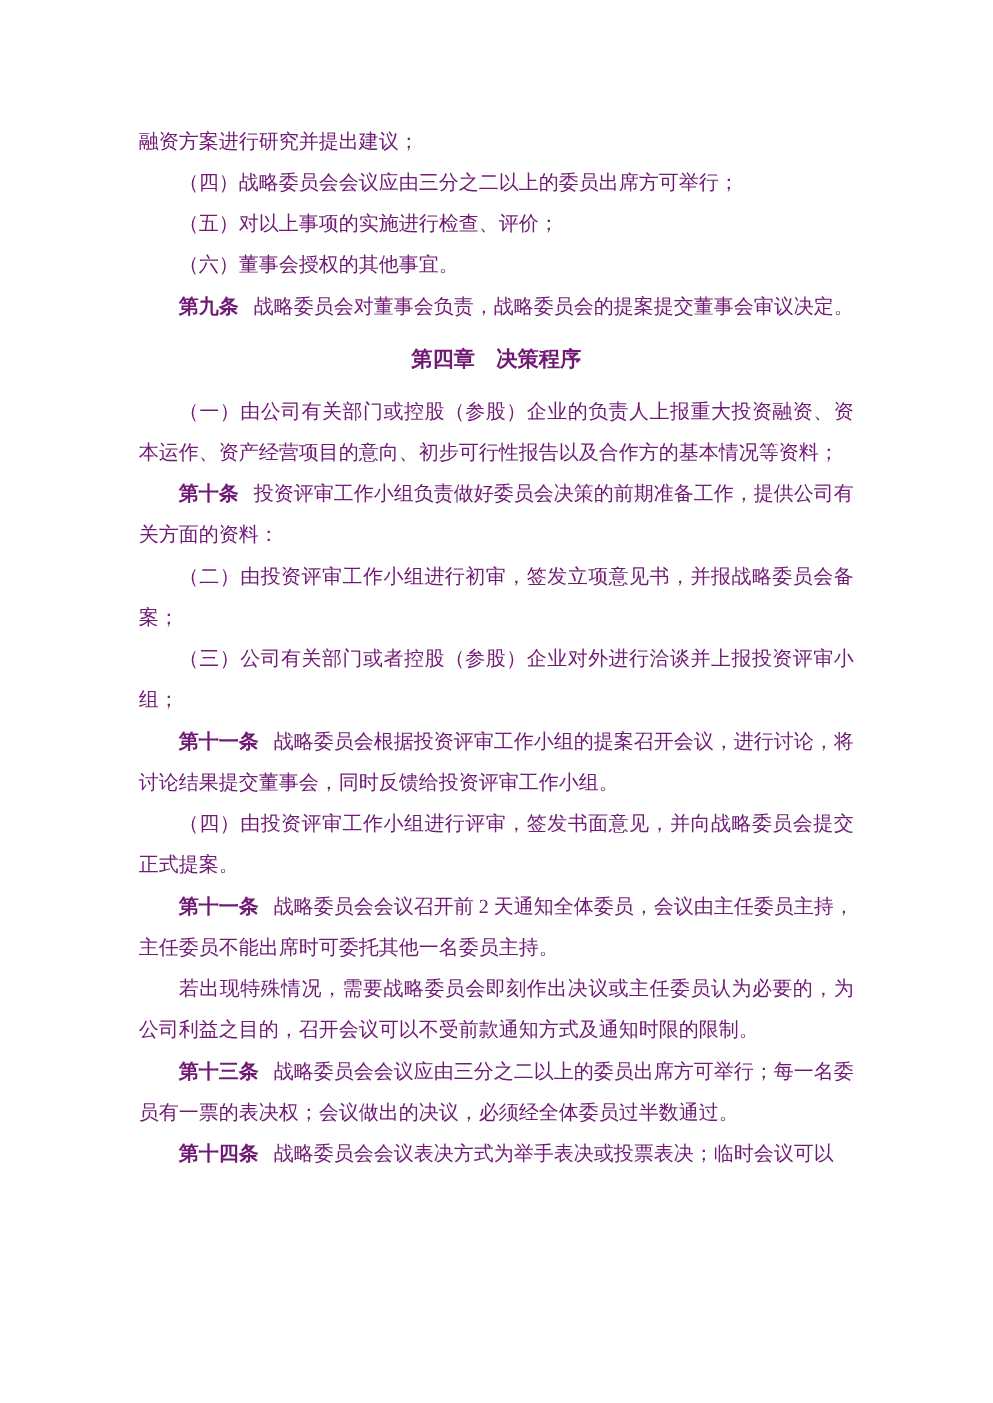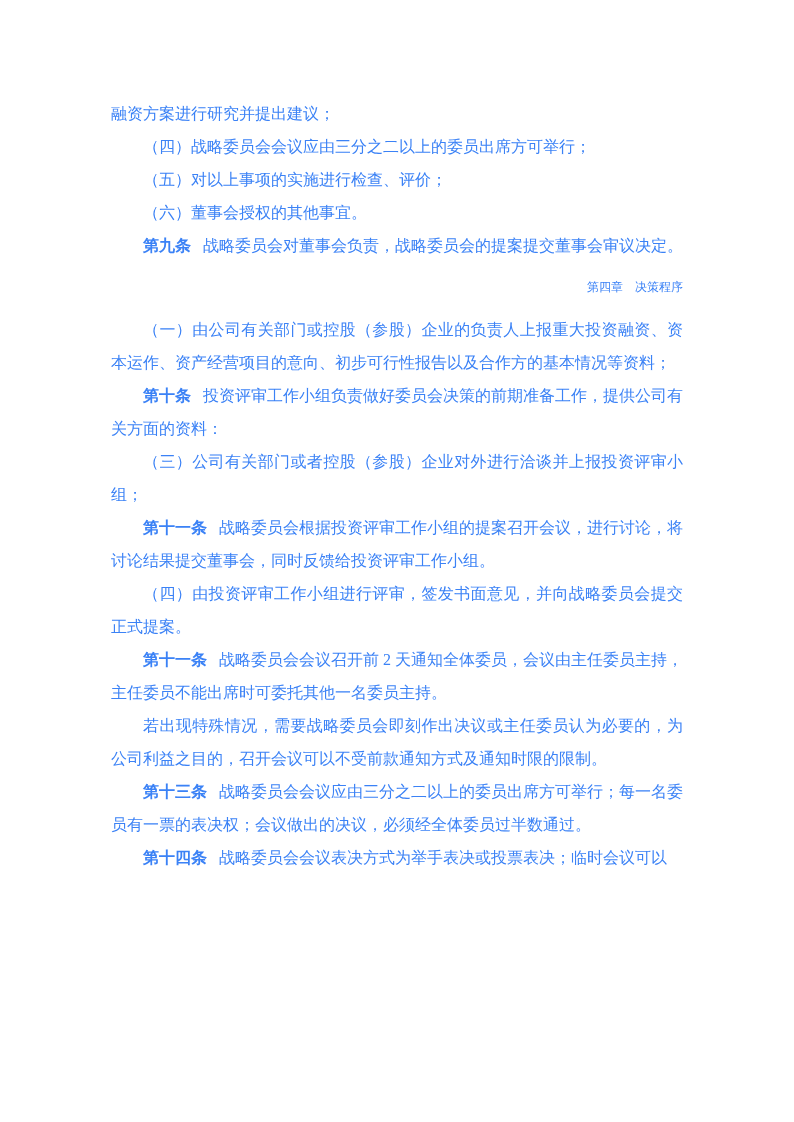--- a/index.html
+++ b/index.html
@@ -11,44 +11,44 @@
     width: 794px;
     height: 1122px;
     overflow: hidden;
   }
   .page {
     box-sizing: border-box;
     width: 794px;
     height: 1122px;
     padding: 97px 111px 0 111px;
     background: #ffffff;
-    color: #3b82f6;
+    color: #701a75;
     font-family: "Liberation Serif", "DejaVu Serif", serif;
     font-size: 16px;
     line-height: 33px;
   }
   .para {
     margin: 0;
     text-align: justify;
     text-indent: 2em;
     word-break: normal;
   }
   .para.continuation {
     text-indent: 0;
   }
   .article-label {
     font-weight: bold;
     margin-right: 0.75em;
   }
   .chapter {
     margin: 9px 0 9px 0;
-    font-size: 12px;
+    font-size: 17px;
     line-height: 33px;
-    font-weight: normal;
-    text-align: right;
+    font-weight: bold;
+    text-align: center;
     text-indent: 0;
   }
   .chapter-num {
     margin-right: 1em;
   }
 </style>
 </head>
 <body>
 
 <div class="page">
@@ -69,20 +69,21 @@
   <h2 class="chapter">
     <span class="chapter-num">第四章</span><span>决策程序</span>
   </h2>
 
   <p class="para">（一）由公司有关部门或控股（参股）企业的负责人上报重大投资融资、资本运作、资产经营项目的意向、初步可行性报告以及合作方的基本情况等资料；</p>
 
   <p class="para">
     <span class="article-label">第十条</span><span>投资评审工作小组负责做好委员会决策的前期准备工作，提供公司有关方面的资料：</span>
   </p>
 
+  <p class="para">（二）由投资评审工作小组进行初审，签发立项意见书，并报战略委员会备案；</p>
 
   <p class="para">（三）公司有关部门或者控股（参股）企业对外进行洽谈并上报投资评审小组；</p>
 
   <p class="para">
     <span class="article-label">第十一条</span><span>战略委员会根据投资评审工作小组的提案召开会议，进行讨论，将讨论结果提交董事会，同时反馈给投资评审工作小组。</span>
   </p>
 
   <p class="para">（四）由投资评审工作小组进行评审，签发书面意见，并向战略委员会提交正式提案。</p>
 
 

